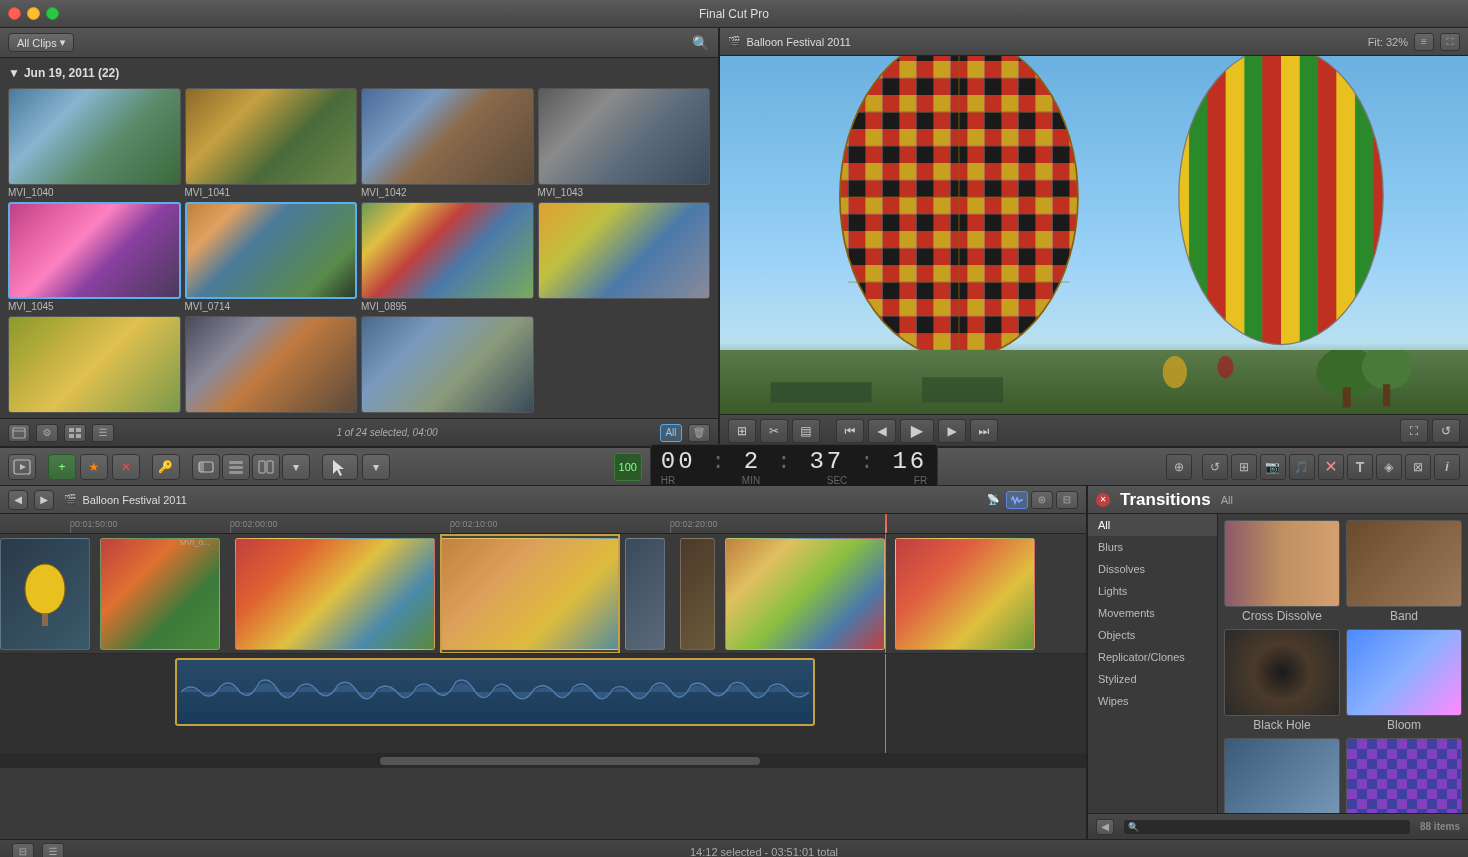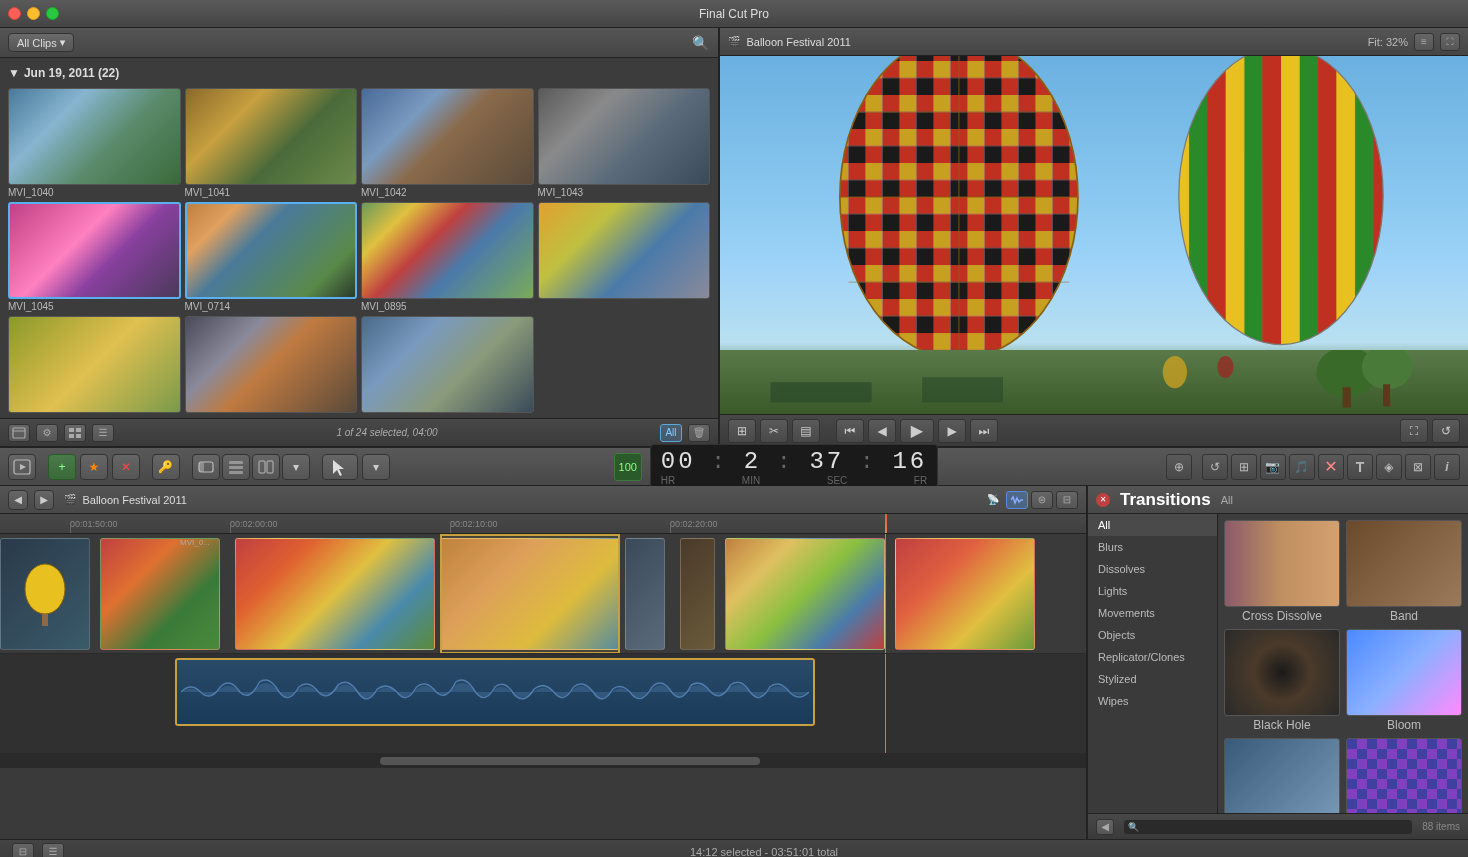--- a/index.html
+++ b/index.html
@@ -472,20 +472,21 @@
       display: flex;
       align-items: center;
       padding: 0 8px;
       gap: 6px;
     }
 
     .items-count {
       font-size: 10px;
       color: #888;
       margin-left: auto;
+      font-weight: bold;
     }
 
     
     .status-bar {
       height: 24px;
       background: linear-gradient(to bottom, #444, #3a3a3a);
       border-top: 1px solid #222;
       display: flex;
       align-items: center;
       padding: 0 12px;

